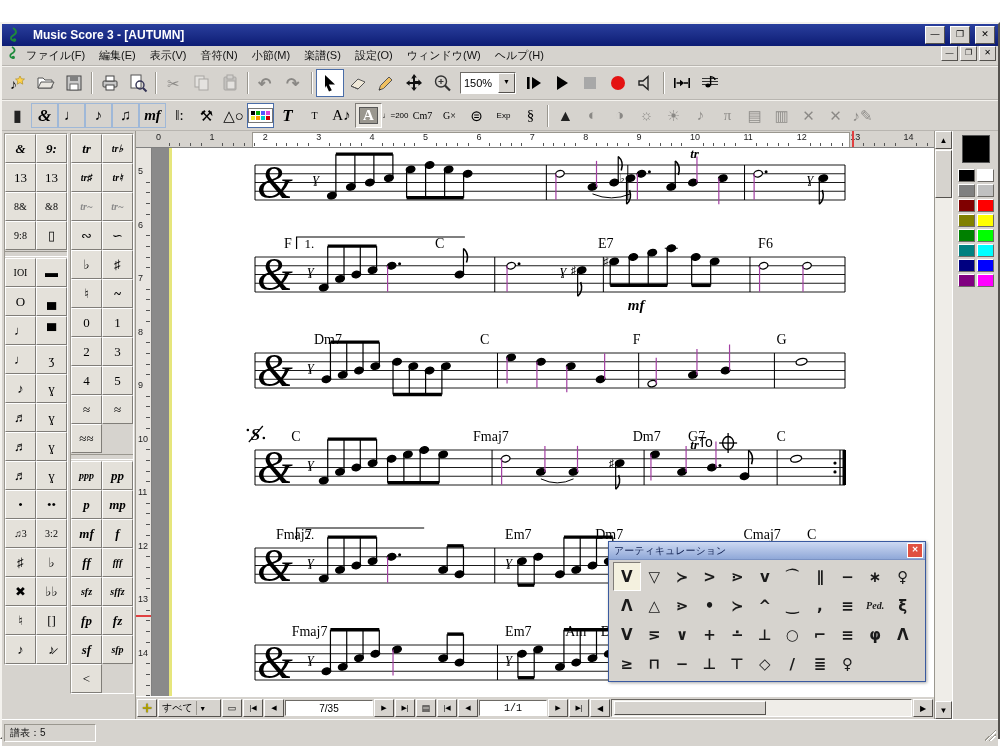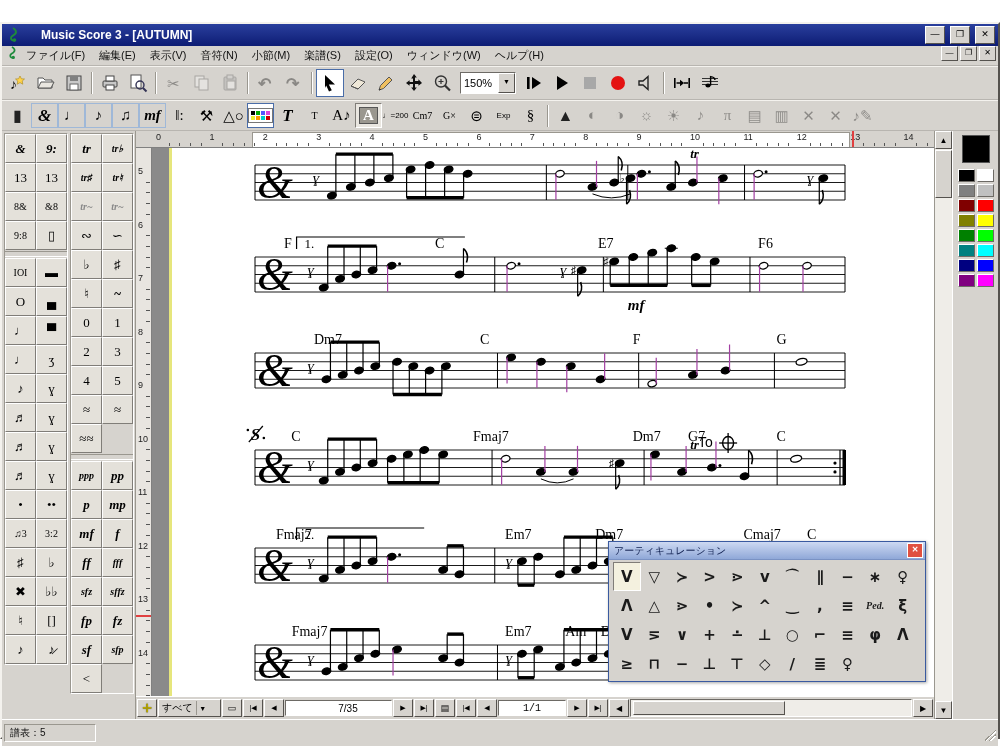--- a/index.html
+++ b/index.html
@@ -1,21 +1,21 @@
 <!DOCTYPE html>
 <html><head>
 <meta charset="utf-8">
 <style>
   html,body{margin:0;padding:0;background:#ffffff;width:1000px;height:750px;overflow:hidden;
     font-family:"Liberation Sans",sans-serif;font-size:11px;-webkit-font-smoothing:none;}
   .win{position:absolute;left:0;top:22px;width:996px;height:713px;background:#d6d3ce;
     border:2px solid;border-color:#f4f2ee #55524e #55524e #f4f2ee;}
   
   .titlebar{height:22px;background:linear-gradient(to bottom,#2a3f9d,#0d1c74);display:flex;align-items:center;padding:0 3px;}
-  .titlebar .title{color:#fff;font-weight:bold;font-size:12px;margin-left:20px;flex:1;}
+  .titlebar .title{color:#fff;font-weight:bold;font-size:12px;margin-left:12px;flex:1;}
   .win-btn{width:18px;height:16px;margin-left:2px;background:#d6d3ce;border:1px solid;
     border-color:#fff #55524e #55524e #fff;font-size:9px;line-height:14px;text-align:center;color:#000;}
   .app-ico{width:16px;height:16px;display:inline-block;}
   
   .menubar{height:19px;display:flex;align-items:flex-start;border-bottom:1px solid #b8b5b0;padding-left:3px;}
   .menu-item{padding:2px 7px;font-size:11px;color:#111;}
   .mdi-btns{margin-left:auto;display:flex;padding-right:2px;}
   .mdi-btn{width:15px;height:13px;background:#d6d3ce;border:1px solid;border-color:#fff #55524e #55524e #fff;
     font-size:8px;line-height:11px;text-align:center;margin-left:2px;}
   
@@ -1067,21 +1067,21 @@
           <div class="bbtn">
             <span style="color:#b8a800;font-weight:bold;font-size:11px;text-shadow:0 0 1px #333">✛</span>
           </div>
           <div class="bdrop" style="width: 58px;">
             <span>すべて</span>
             <span class="da">▼</span>
           </div>
           <div class="bbtn" style="font-size: 9px;">▭</div>
           <div class="bbtn">|◀</div>
           <div class="bbtn">◀</div>
-          <div class="bfield" style="width: 86px; padding-left: 19px;">7/35</div>
+          <div class="bfield" style="width: 86px;">7/35</div>
           <div class="bbtn">▶</div>
           <div class="bbtn">▶|</div>
           <div class="bbtn" style="font-size: 9px;">▤</div>
           <div class="bbtn">|◀</div>
           <div class="bbtn">◀</div>
           <div class="bfield" style="width: 66px; font-family: Liberation Mono, monospace;">1/1</div>
           <div class="bbtn">▶</div>
           <div class="bbtn">▶|</div>
           <div class="bbtn" style="font-size: 8px;">◀</div>
           <div class="htrack">

